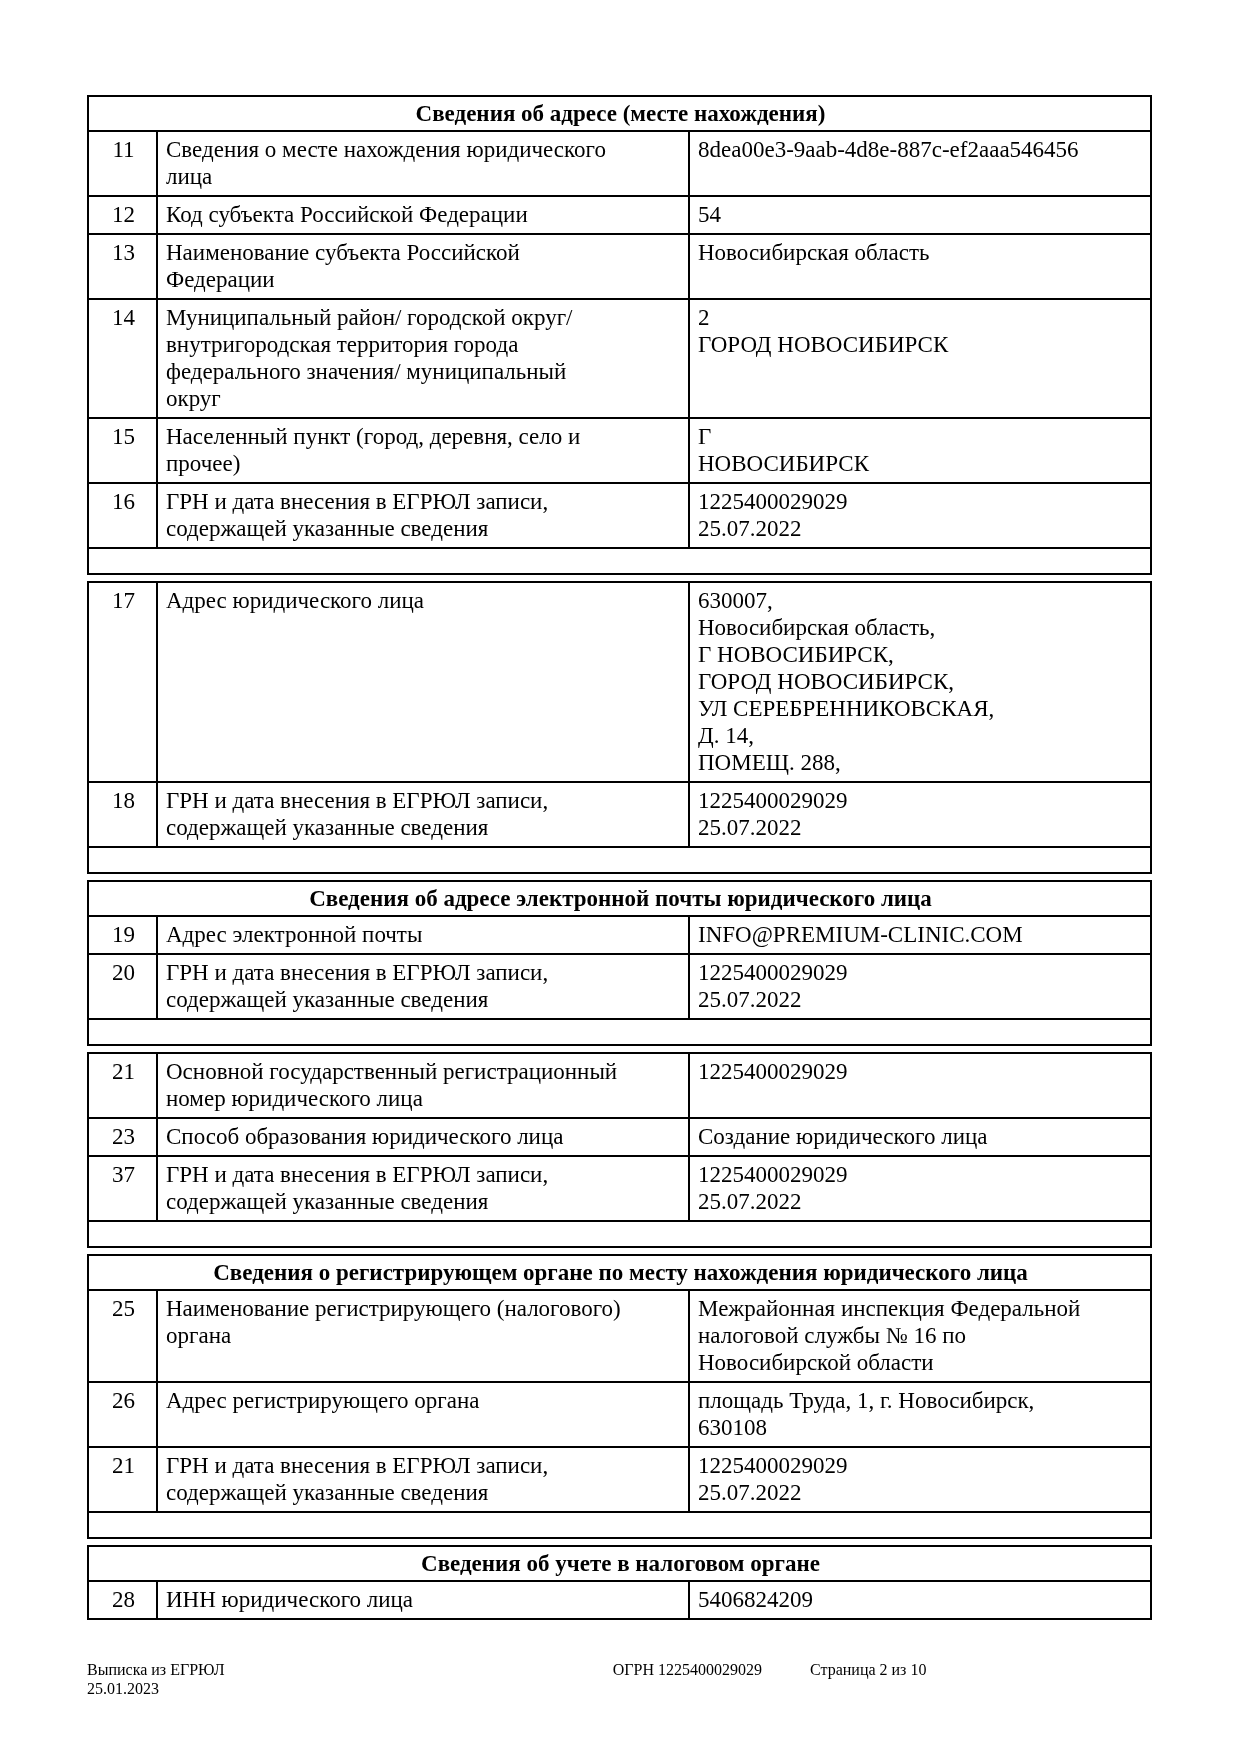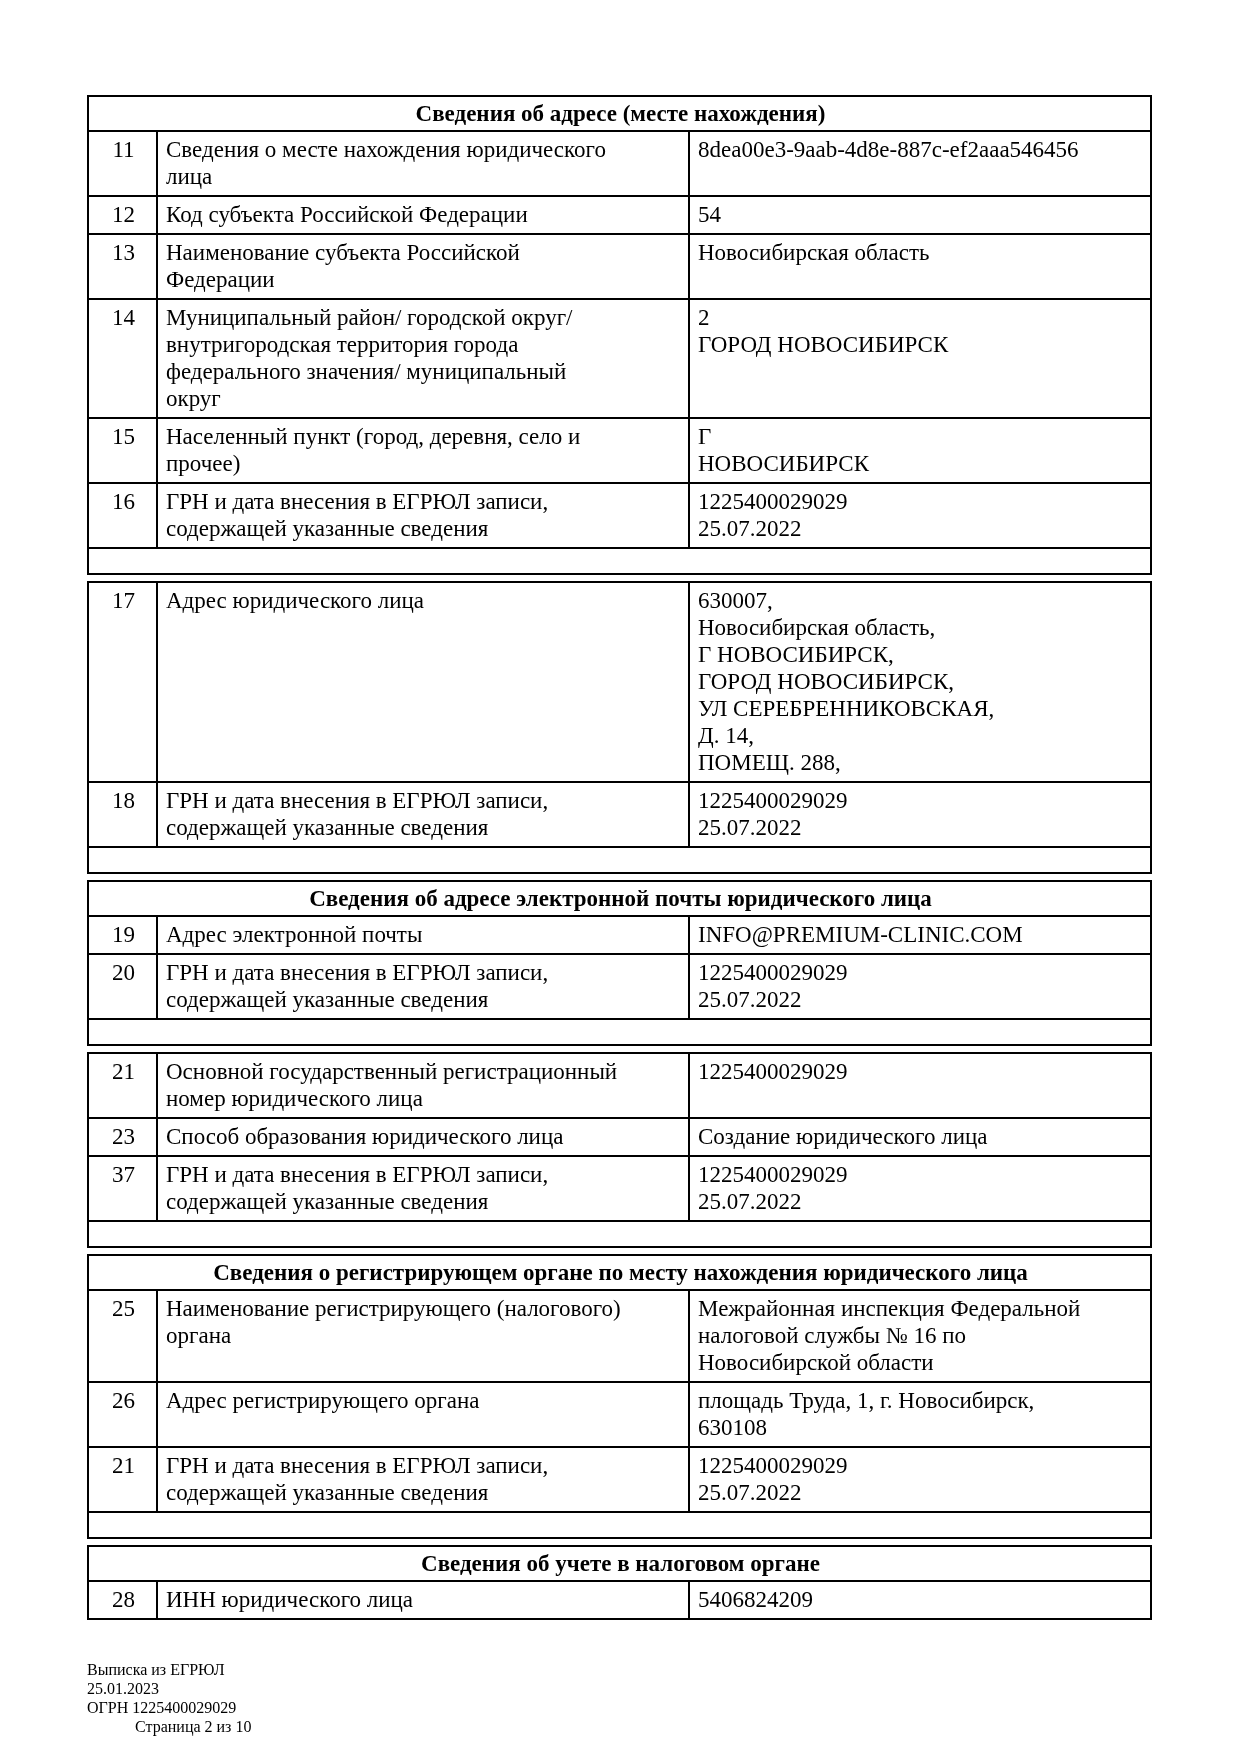--- a/index.html
+++ b/index.html
@@ -23,21 +23,21 @@
   }
   td.num{text-align:center;padding-left:2px;padding-right:0;}
   td.section{
     font-weight:bold;text-align:center;
     padding-top:3px;padding-bottom:3px;
   }
   tr.spacer td{height:24px;padding:0;}
   .footer{
     position:absolute;left:87px;top:1660px;width:1063px;
     font-size:16px;line-height:19px;
-    display:flex;justify-content:space-between;align-items:flex-start;flex-direction:column;
+    display:flex;justify-content:space-between;align-items:flex-start;
   }
   .footer .fleft{text-align:left;white-space:pre-line;width:340px;}
   .footer .fcenter{text-align:right;flex:1;}
   .footer .fright{width:340px;padding-left:48px;}
 </style>
 </head>
 <body>
 
 <div class="doc">
 

